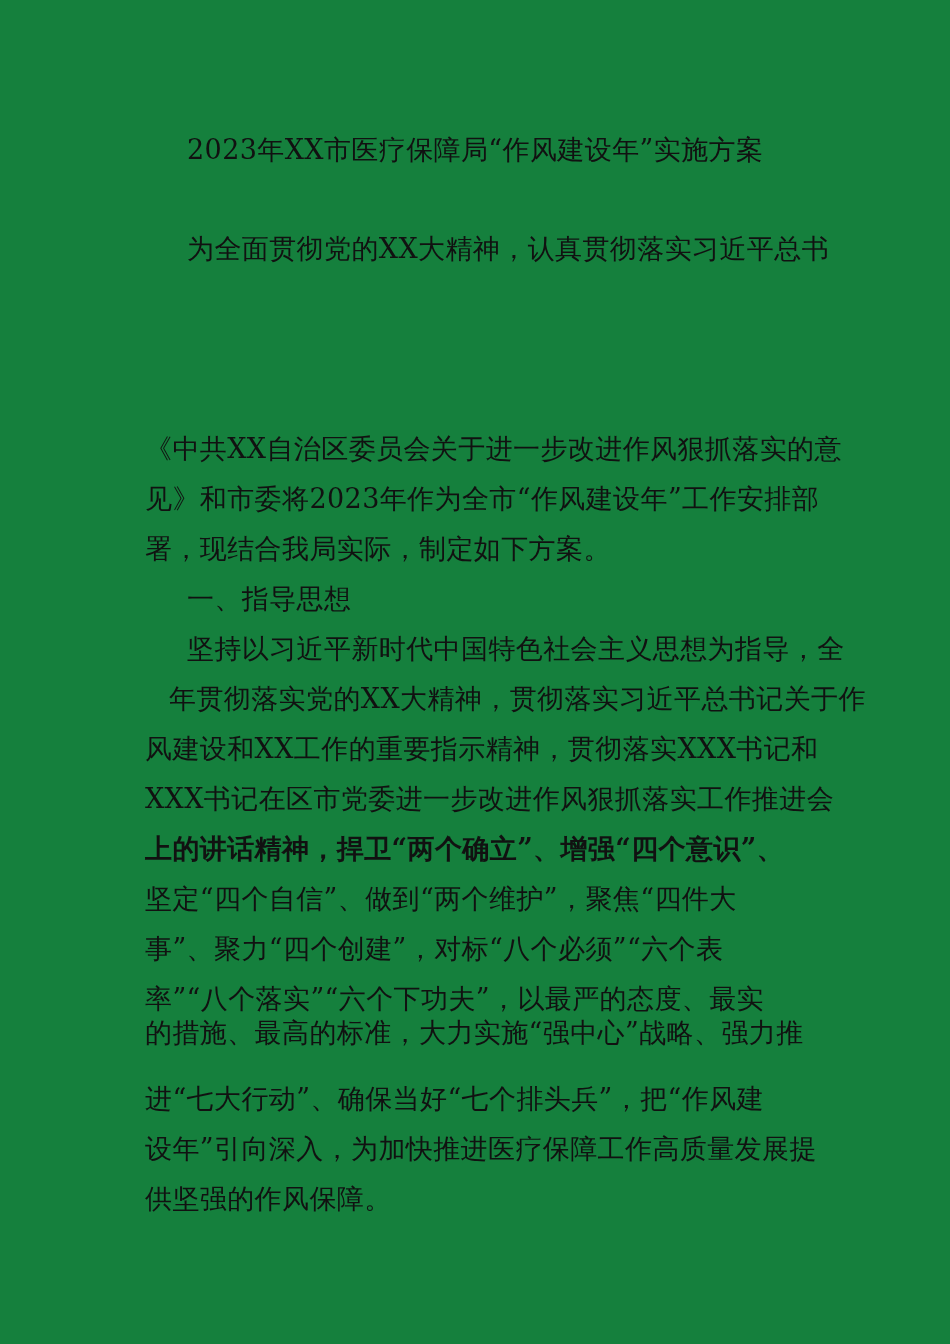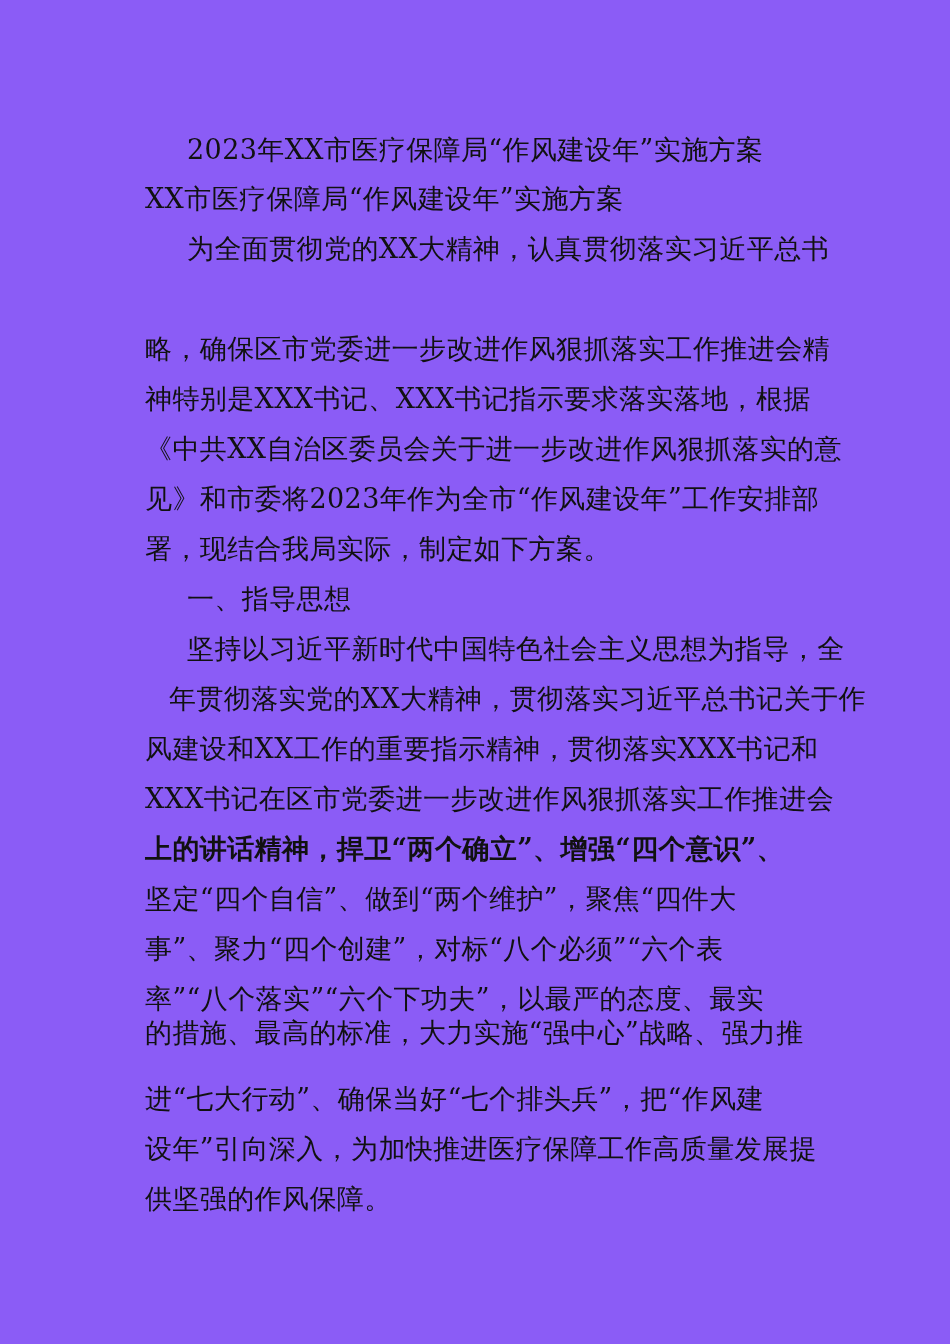--- a/index.html
+++ b/index.html
@@ -1,40 +1,37 @@
 <!DOCTYPE html>
 <html><head>
   <meta charset="utf-8">
   <style>
     html, body { margin: 0; padding: 0; background: #ffffff; }
     body { width: 950px; height: 1344px; position: relative; overflow: hidden; }
-    .page { position: absolute; left: 0; top: 0; width: 950px; height: 1344px; background: #8b5cf6; }
+    .page { position: absolute; left: 0; top: 0; width: 950px; height: 1344px; background: #15803d; }
     .line {
       position: absolute;
       left: 145px;
       width: 665px;
       font-family: "DejaVu Serif", "Liberation Serif", serif;
       font-size: 27px;
       line-height: 34px;
       color: #111;
       white-space: nowrap;
       letter-spacing: 0.4px;
     }
     .indent { left: 187px; }
   </style>
 </head>
 <body>
 
 <div class="page">
   <div class="line indent" style="top:133px;">2023年XX市医疗保障局“作风建设年”实施方案</div>
-  <div class="line" style="top:182px;">XX市医疗保障局“作风建设年”实施方案</div>
 
   <div class="line indent" style="top:232px;">为全面贯彻党的XX大精神，认真贯彻落实习近平总书</div>
-  <div class="line" style="top:332px;">略，确保区市党委进一步改进作风狠抓落实工作推进会精</div>
-  <div class="line" style="top:382px;">神特别是XXX书记、XXX书记指示要求落实落地，根据</div>
   <div class="line" style="top:432px;">《中共XX自治区委员会关于进一步改进作风狠抓落实的意</div>
   <div class="line" style="top:482px;">见》和市委将2023年作为全市“作风建设年”工作安排部</div>
   <div class="line" style="top:532px;">署，现结合我局实际，制定如下方案。</div>
 
   <div class="line indent" style="top:582px;">一、指导思想</div>
 
   <div class="line indent" style="top:632px;">坚持以习近平新时代中国特色社会主义思想为指导，全</div>
   <div class="line" style="top:682px;margin-left:24px;">年贯彻落实党的XX大精神，贯彻落实习近平总书记关于作</div>
   <div class="line" style="top:732px;">风建设和XX工作的重要指示精神，贯彻落实XXX书记和</div>
   <div class="line" style="top:782px;">XXX书记在区市党委进一步改进作风狠抓落实工作推进会</div>

